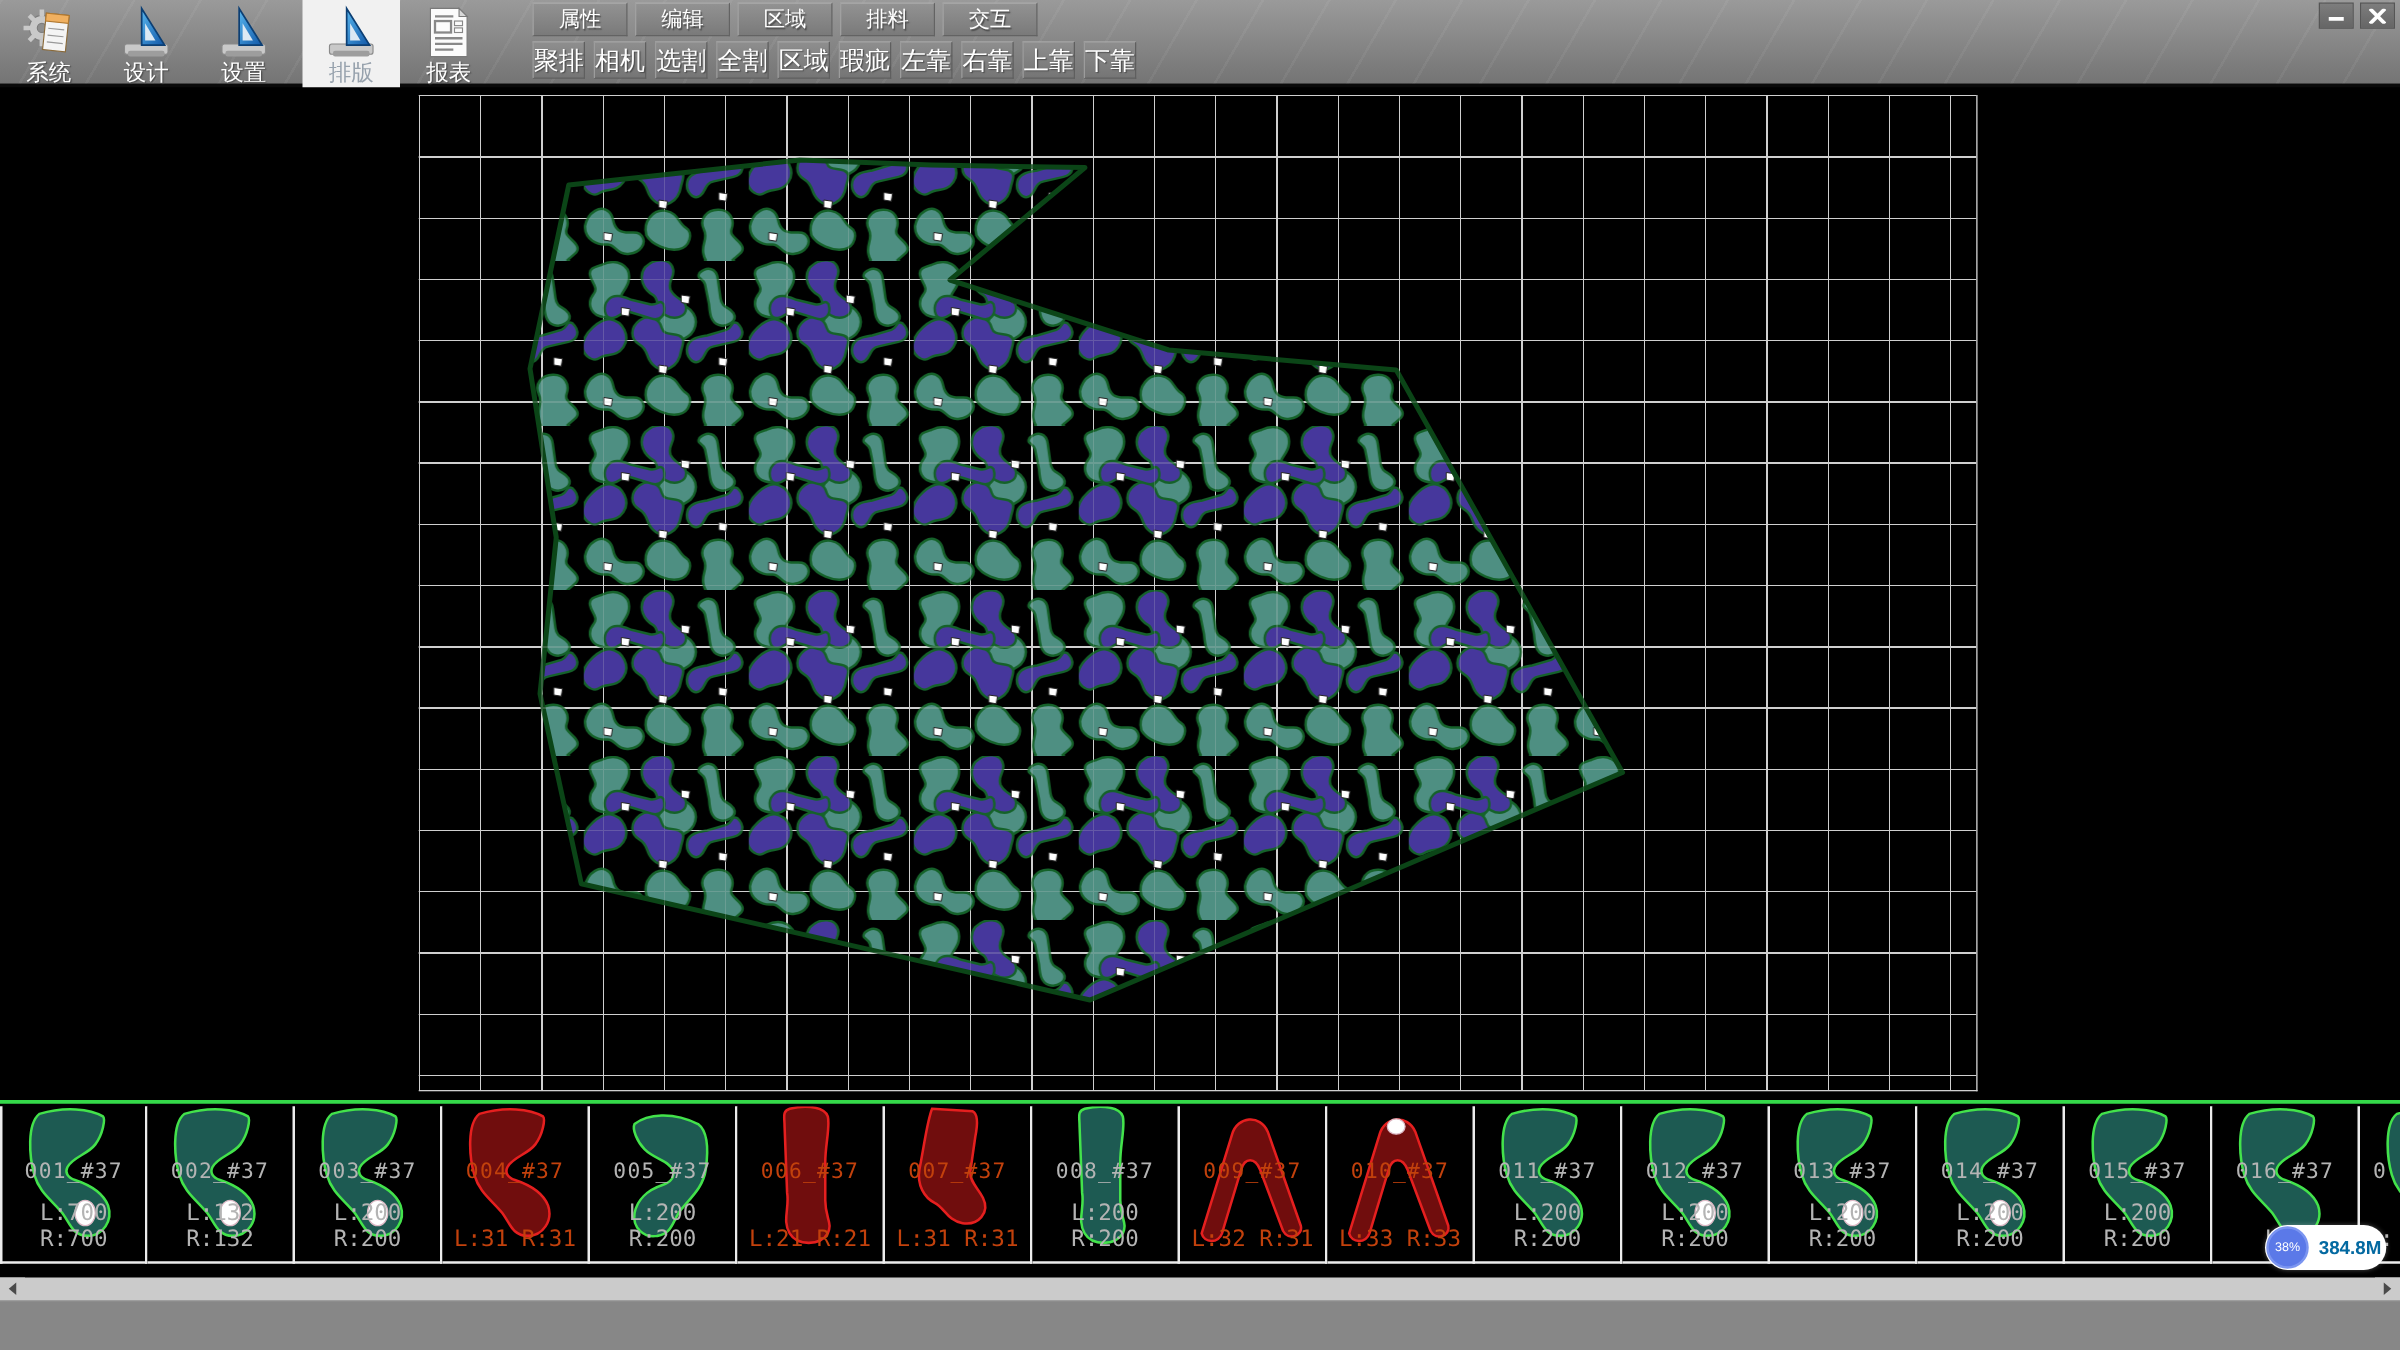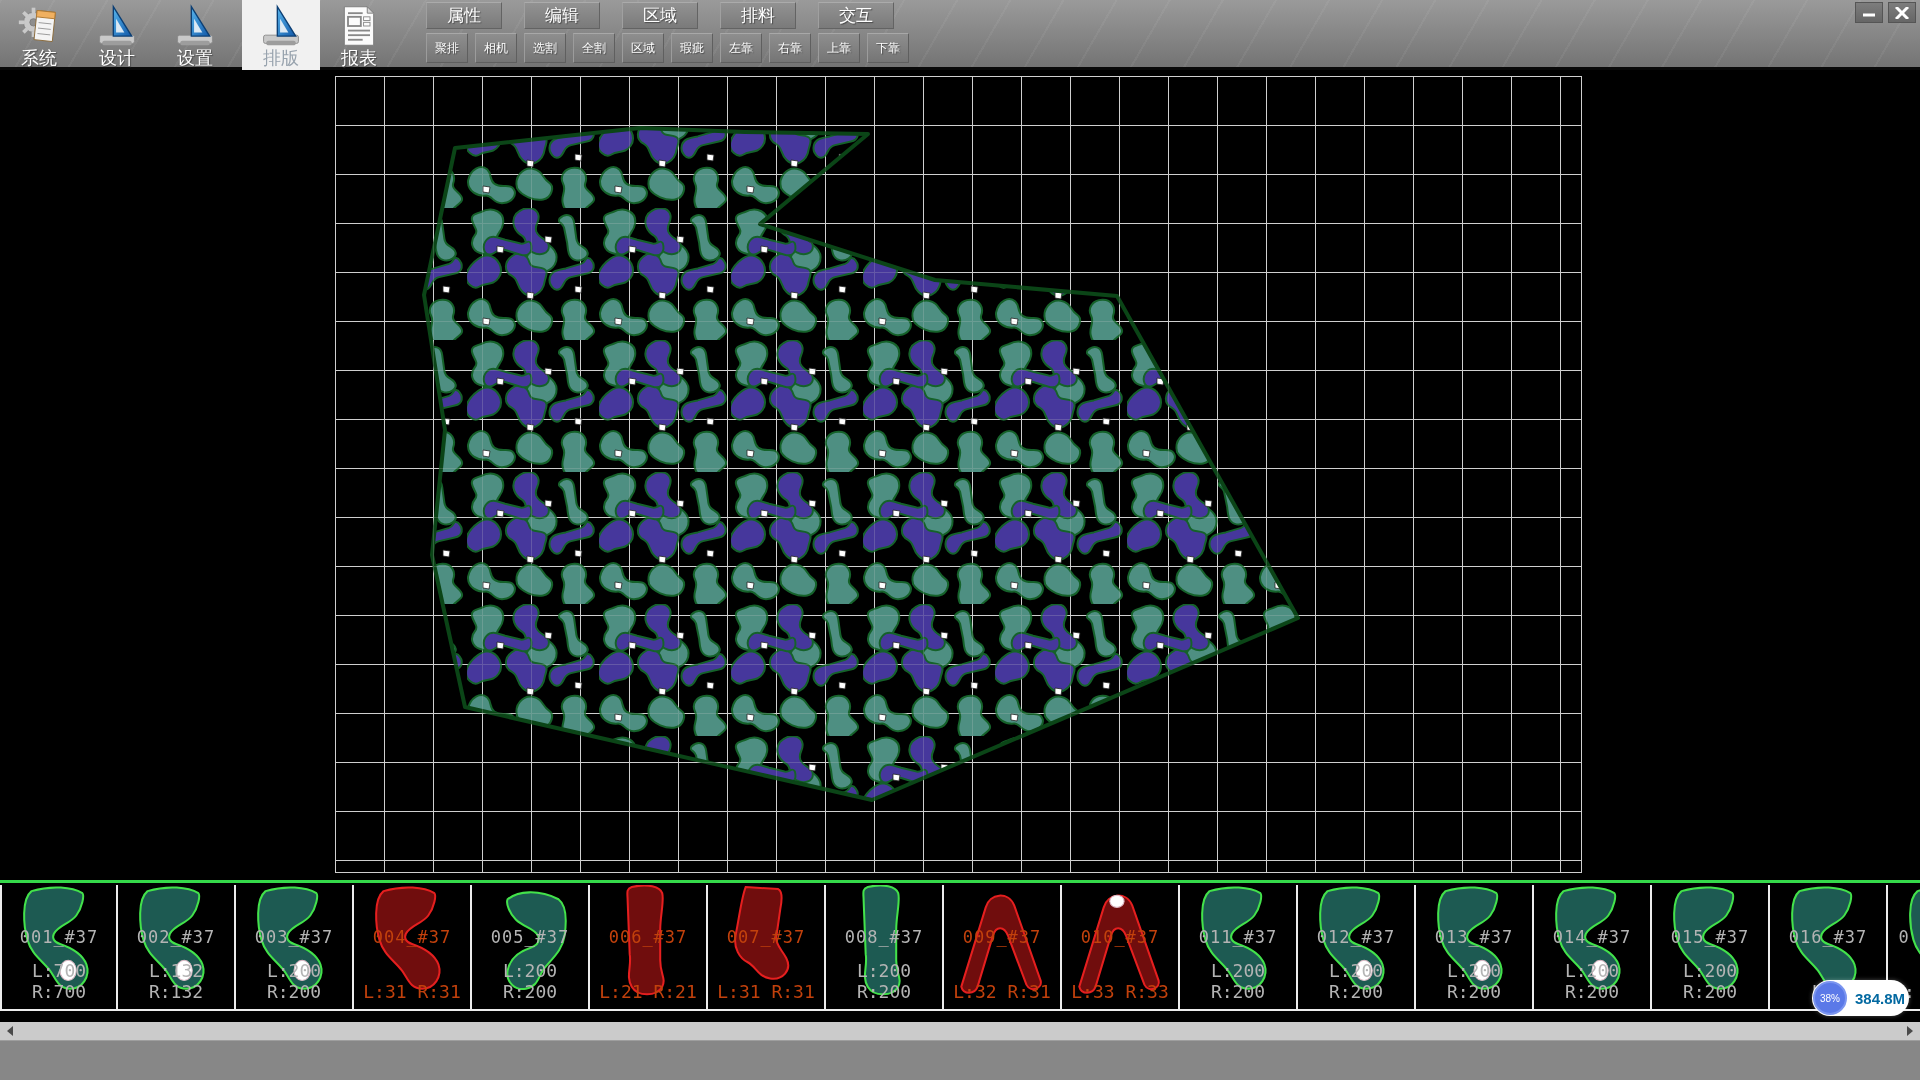--- a/index.html
+++ b/index.html
@@ -14,33 +14,33 @@
       linear-gradient(#9a9a9a, #747474);
     border-bottom:3px solid #0a0a0a;
   }
   .tabs { position:absolute; left:0; top:0; height:70px; display:flex; }
   .tab { width:78px; height:70px; display:flex; flex-direction:column; align-items:center; justify-content:flex-start; padding-top:4px; cursor:default; }
   .tab .icon { width:44px; height:44px; display:flex; align-items:center; justify-content:center; }
   .tab .tlabel { font-size:18px; color:#ffffff; text-shadow:1px 1px 1px #4a4a4a; line-height:20px; }
   .tab.active { background:#f1f1f1; margin-left:8px; }
   .tab.active .tlabel { color:#97a2ad; text-shadow:none; }
 
-  .menu-row { position:absolute; left:426px; top:2px; display:flex; gap:22px; }
+  .menu-row { position:absolute; left:426px; top:2px; display:flex; gap:6px; }
   .menu-item {
     width:76px; height:27px; display:flex; align-items:center; justify-content:center;
     background:linear-gradient(#929292,#7a7a7a);
     border:1px solid #636363; border-top-color:#ababab; border-left-color:#a0a0a0;
     color:#fff; font-size:17px; text-shadow:1px 1px 1px #4a4a4a;
   }
   .tool-row { position:absolute; left:426px; top:33px; display:flex; gap:7px; }
   .tool-btn {
     width:42px; height:30px; display:flex; align-items:center; justify-content:center;
     background:linear-gradient(#8e8e8e,#757575);
     border:1px solid #5f5f5f; border-top-color:#a8a8a8; border-left-color:#9c9c9c;
-    color:#fff; font-size:12px; text-shadow:1px 1px 1px #4a4a4a;
+    color:#fff; font-size:20px; text-shadow:1px 1px 1px #4a4a4a;
   }
   .win-btns { position:absolute; right:4px; top:2px; display:flex; gap:5px; }
   .win-btn { width:28px; height:21px; background:linear-gradient(#7d7d7d,#666); border:1px solid #555;
     display:flex; align-items:center; justify-content:center; }
 
   
   .main { position:absolute; left:0; top:70px; width:1920px; height:810px; background:#000; }
   .grid-under, .grid-over, .hide-svg {
     position:absolute; left:335px; top:6px; width:1247px; height:797px;
   }

